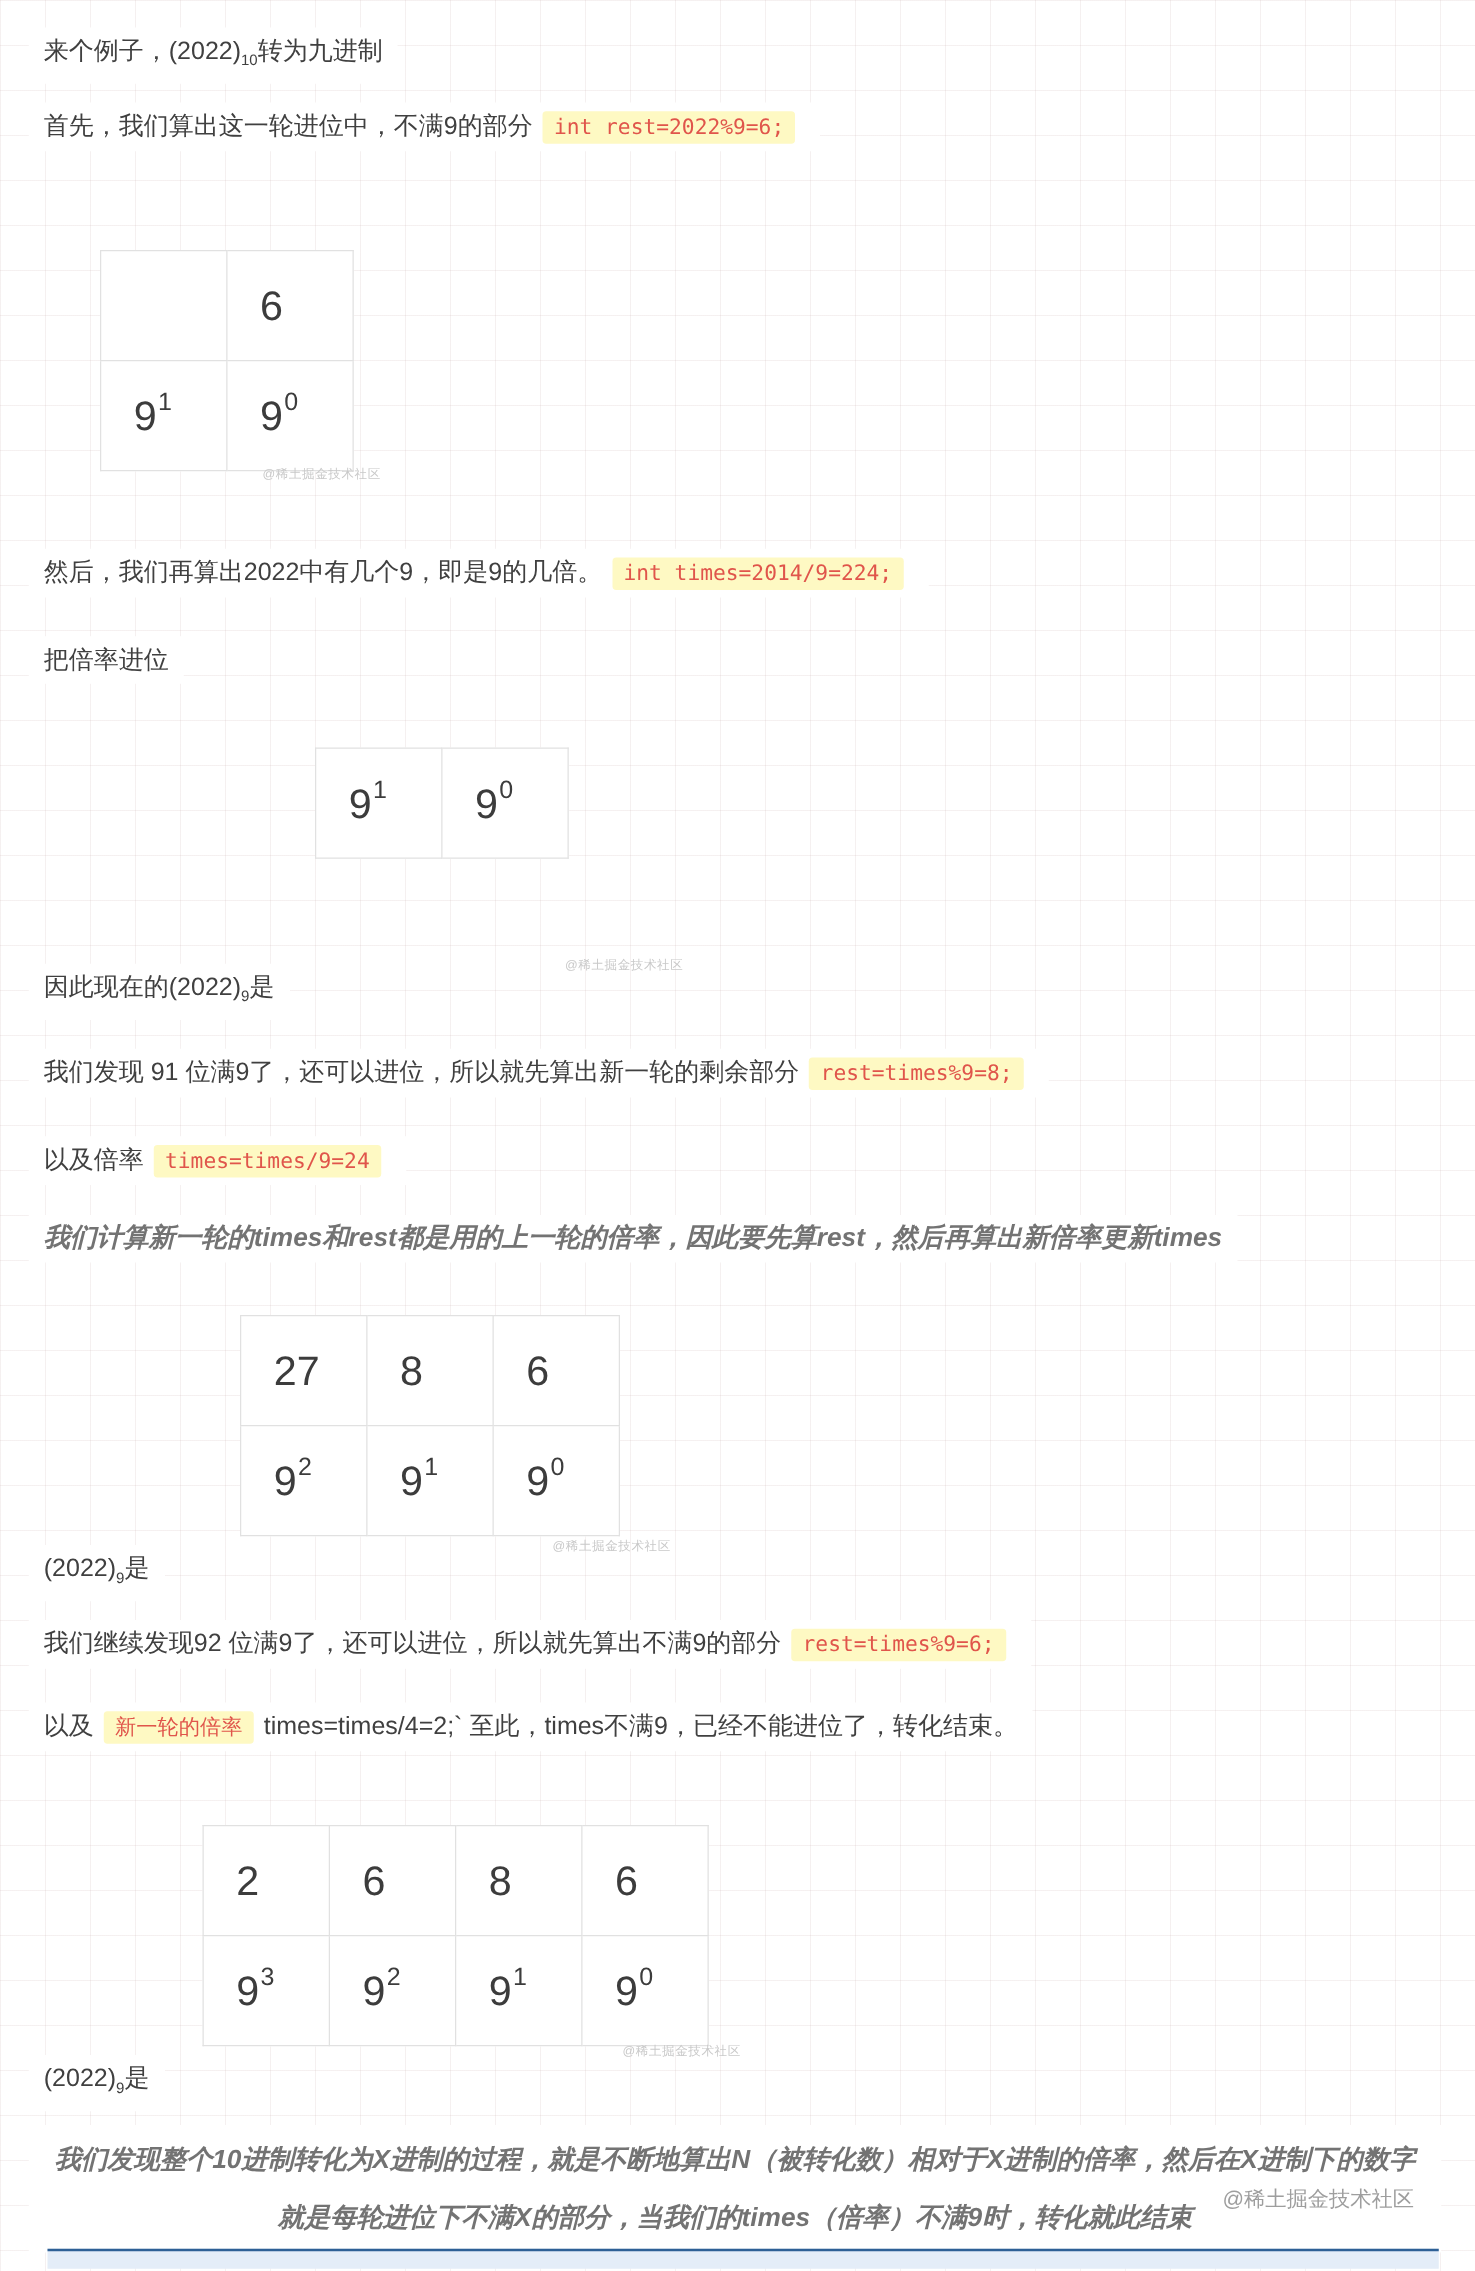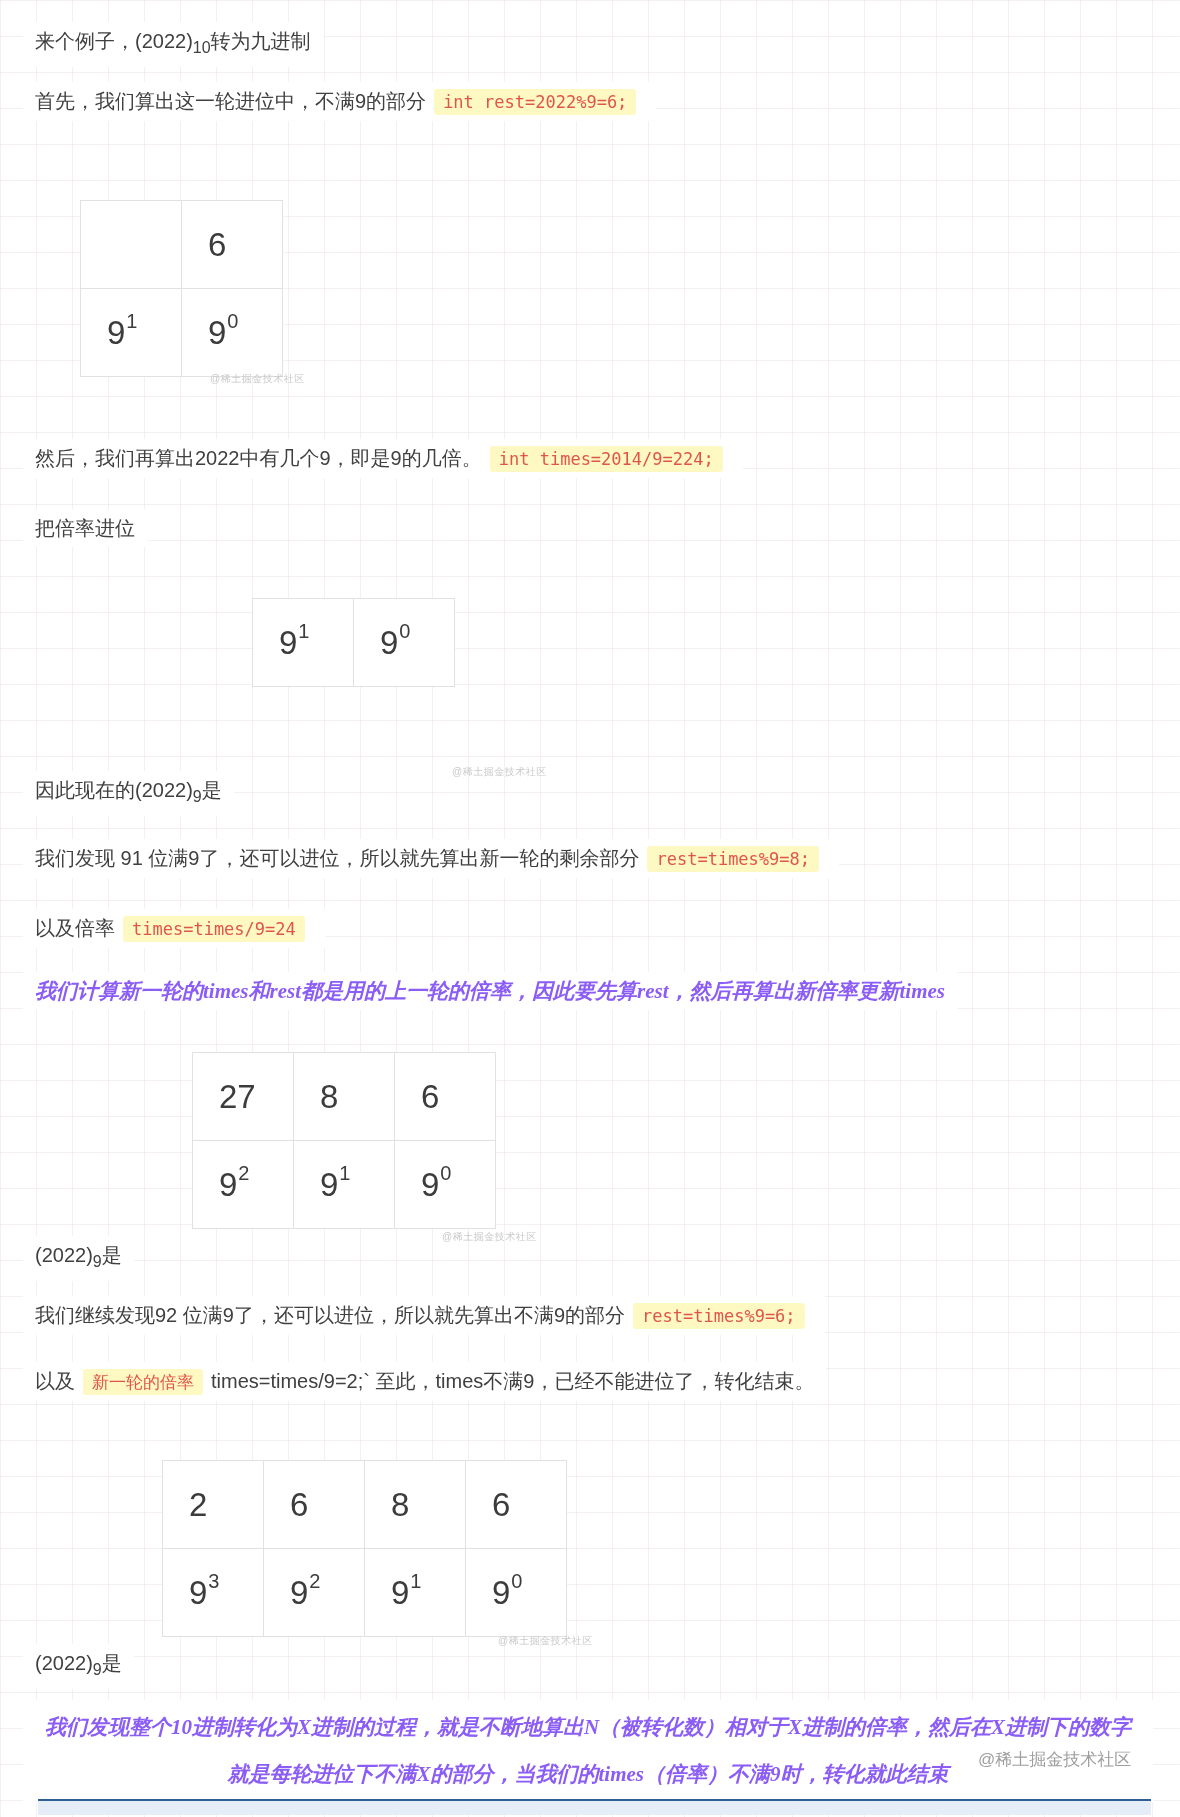--- a/index.html
+++ b/index.html
@@ -26,27 +26,26 @@
   }
   .code {
     font-family:"DejaVu Sans Mono","Liberation Mono",monospace;
     font-size:17px;
     color:#e0554b;
     background:#fef9c3;
     padding:3px 9px;
     margin:0 8px;
     border-radius:3px;
   }
-  .subnum { font-size:16px; }
+  .subnum { font-size:12px; }
   .blue-strong {
-    color:#8b5cf6;
+    color:#737373;
     font-weight:bold;
     font-style:italic;
     font-size:21px;
-    font-family:Liberation Serif, serif;
   }
   .para.wrap { white-space:normal; width:1130px; line-height:47px;text-align:center; }
   .ctable {
     position:absolute;
     border-collapse:collapse;
     background:#ffffff;
   }
   .ctable td {
     border:1px solid #e1e1e1;
     width:101px;
@@ -156,21 +155,21 @@
 
 <div class="para" style="top:1236px">
   <span>(2022)</span><sub class="subnum">9</sub><span>是</span>
 </div>
 
 <div class="para" style="top:1296px">
   <span>我们继续发现92 位满9了，还可以进位，所以就先算出不满9的部分</span><span class="code">rest=times%9=6;</span>
 </div>
 
 <div class="para" style="top:1362px">
-  <span>以及</span><span class="code">新一轮的倍率</span><span>times=times/9=2;` 至此，times不满9，已经不能进位了，转化结束。</span>
+  <span>以及</span><span class="code">新一轮的倍率</span><span>times=times/4=2;` 至此，times不满9，已经不能进位了，转化结束。</span>
 </div>
 
 <table class="ctable" style="left:162px; top:1460px">
   <tbody>
       <tr>
     <td><span>2</span></td>
     <td><span>6</span></td>
     <td><span>8</span></td>
     <td><span>6</span></td>
   </tr>

